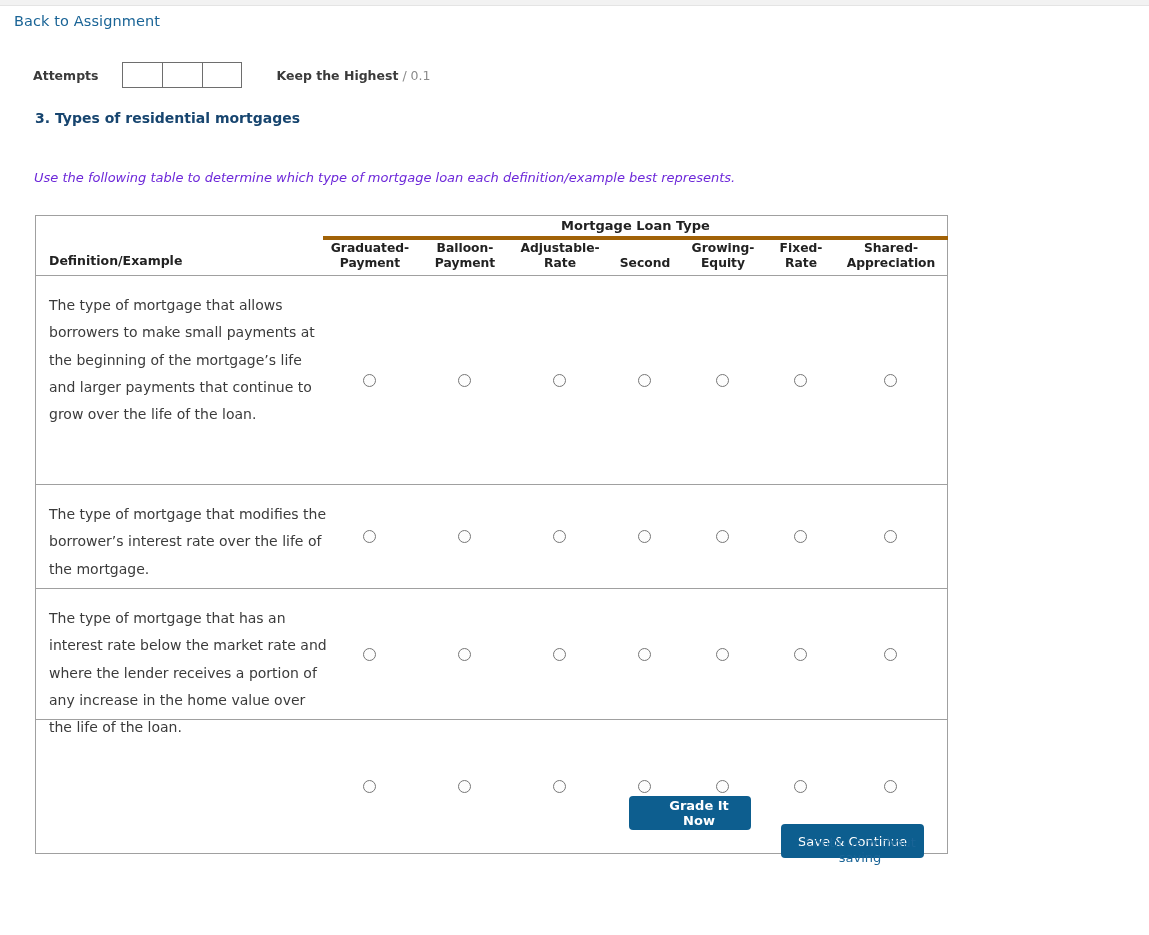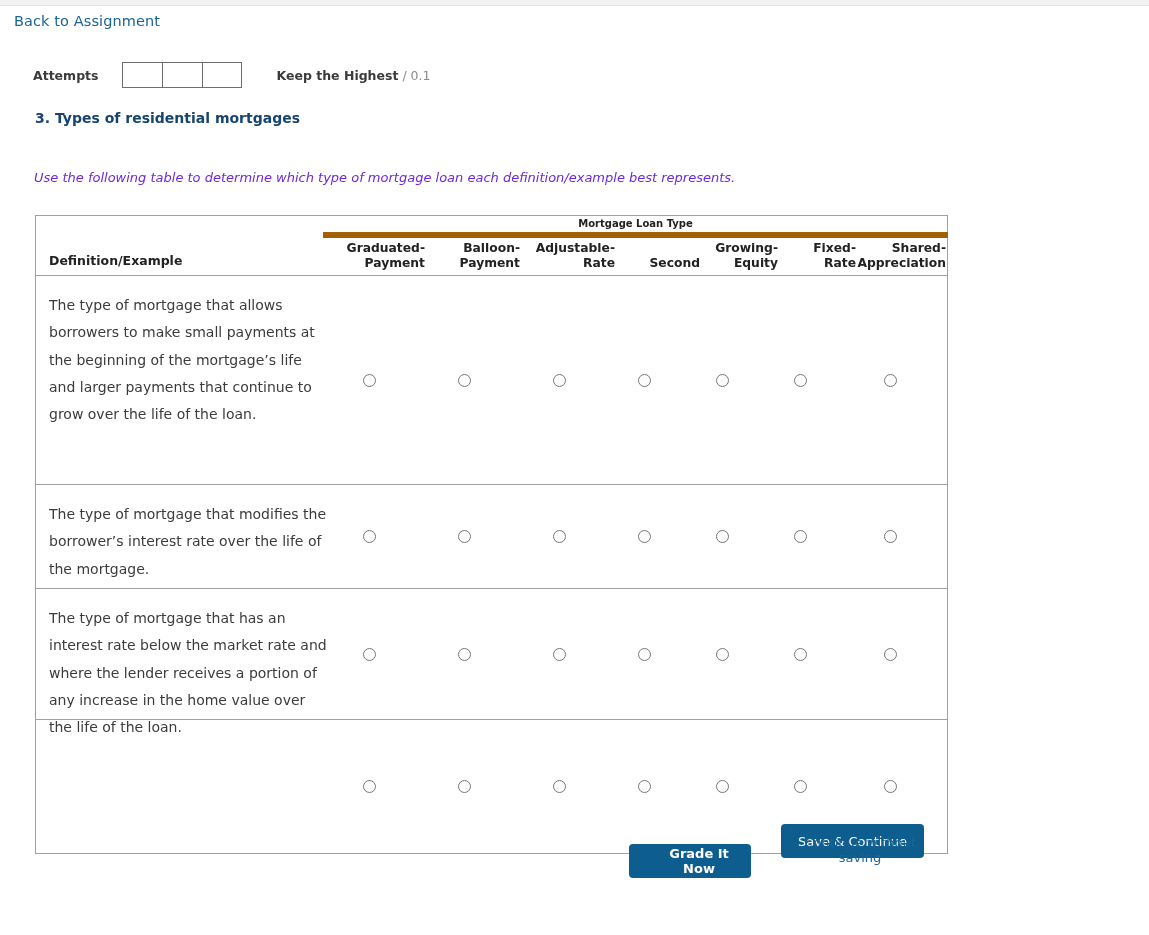--- a/index.html
+++ b/index.html
@@ -93,41 +93,41 @@
 
   #header-area {
     position: relative;
     height: 60px;
     border-bottom: 1px solid #a0a0a0;
   }
   #group-title {
     position: absolute;
     left: 287px; right: 0; top: 2px;
     text-align: center;
-    font-size: 10px;
+    font-size: 13px;
     font-weight: bold;
     color: #222222;
     padding-bottom: 3px;
-    border-bottom: 6px solid #a16207;
+    border-bottom: 4px solid #a16207;
     width: 625px;
   }
   #def-header {
     position: absolute;
     left: 13px; bottom: 7px;
     font-size: 12.5px;
     font-weight: bold;
     color: #222222;
   }
   .col-header {
     position: absolute;
     bottom: 4px;
     font-size: 12.3px;
     font-weight: bold;
     color: #222222;
-    text-align: right;
+    text-align: center;
     line-height: 1.22;
   }
 
   .matrix-row {
     position: relative;
     border-bottom: 1px solid #a0a0a0;
   }
   .matrix-row:last-child { border-bottom: none; }
 
   .def-cell {
@@ -145,21 +145,21 @@
     width: 13px; height: 13px;
     border: 1px solid #777777;
     border-radius: 50%;
     background: #fdfdfd;
     cursor: pointer;
   }
 
   
   #btn-grade {
     position: absolute;
-    top: 844px; left: 629px;
+    top: 796px; left: 629px;
     width: 122px; height: 34px;
     background: #0d5e8f;
     color: #ffffff;
     border: none;
     border-radius: 4px;
     font-family: "DejaVu Sans", "Liberation Sans", sans-serif;
     font-size: 13px;
     font-weight: bold;
     cursor: pointer;
     padding-left: 24px;

